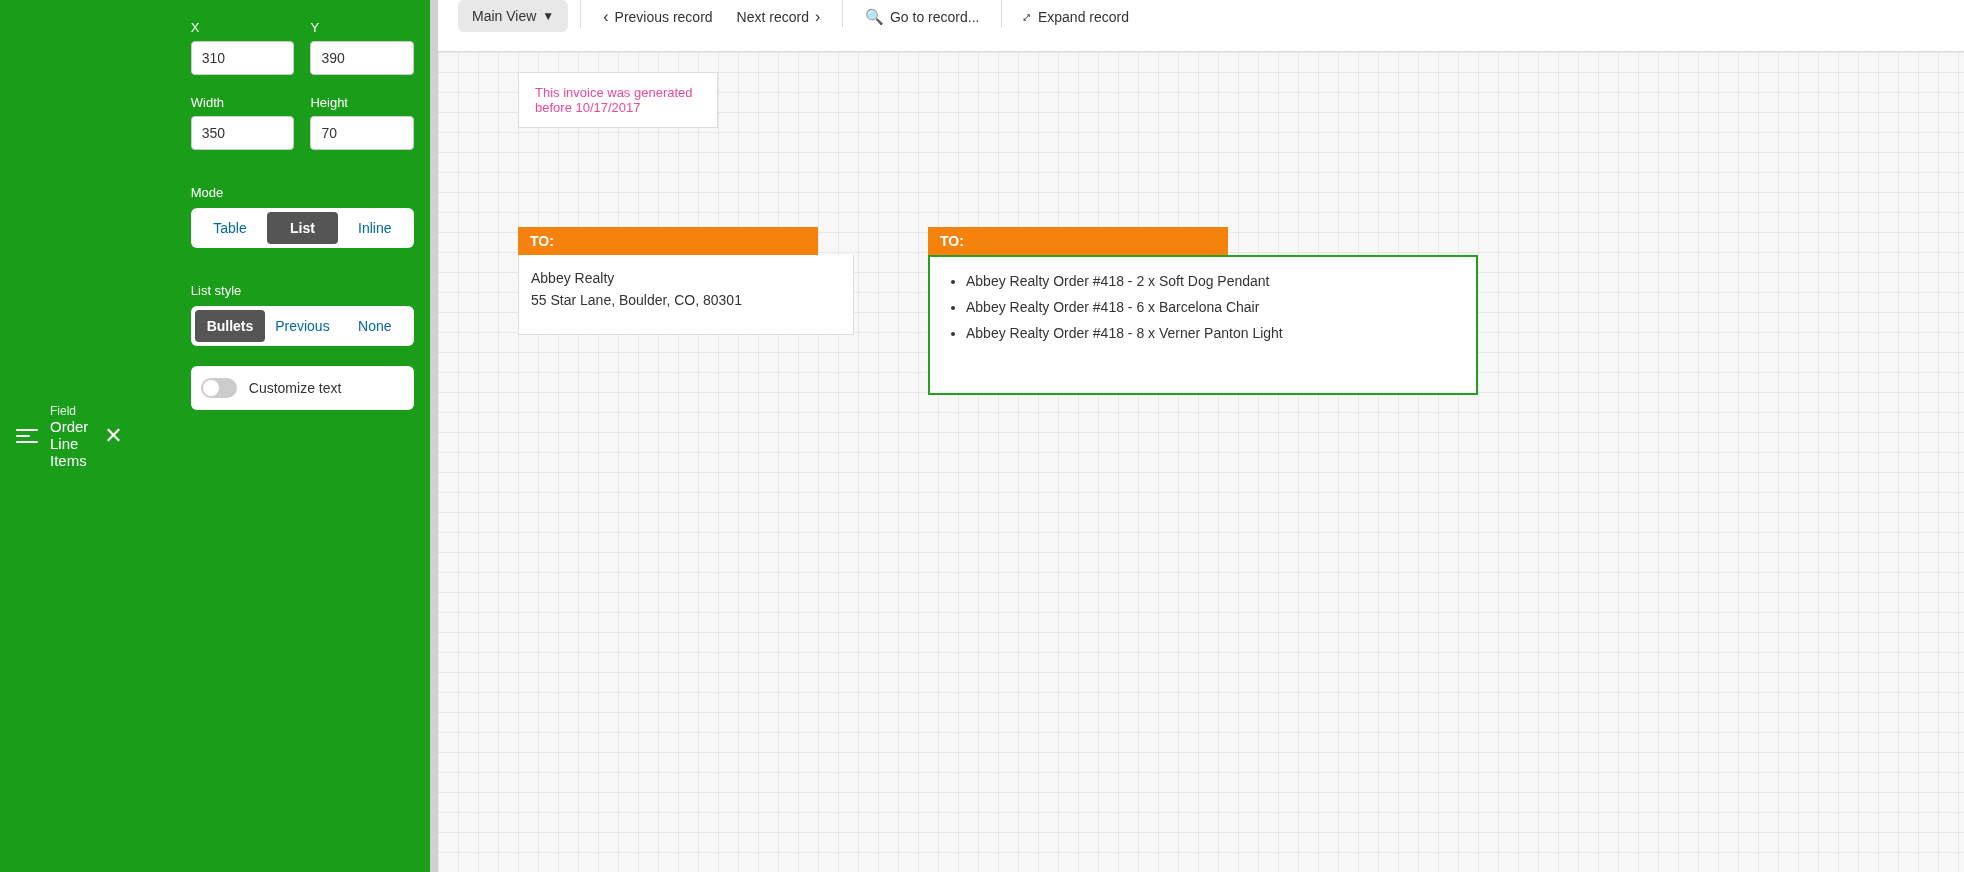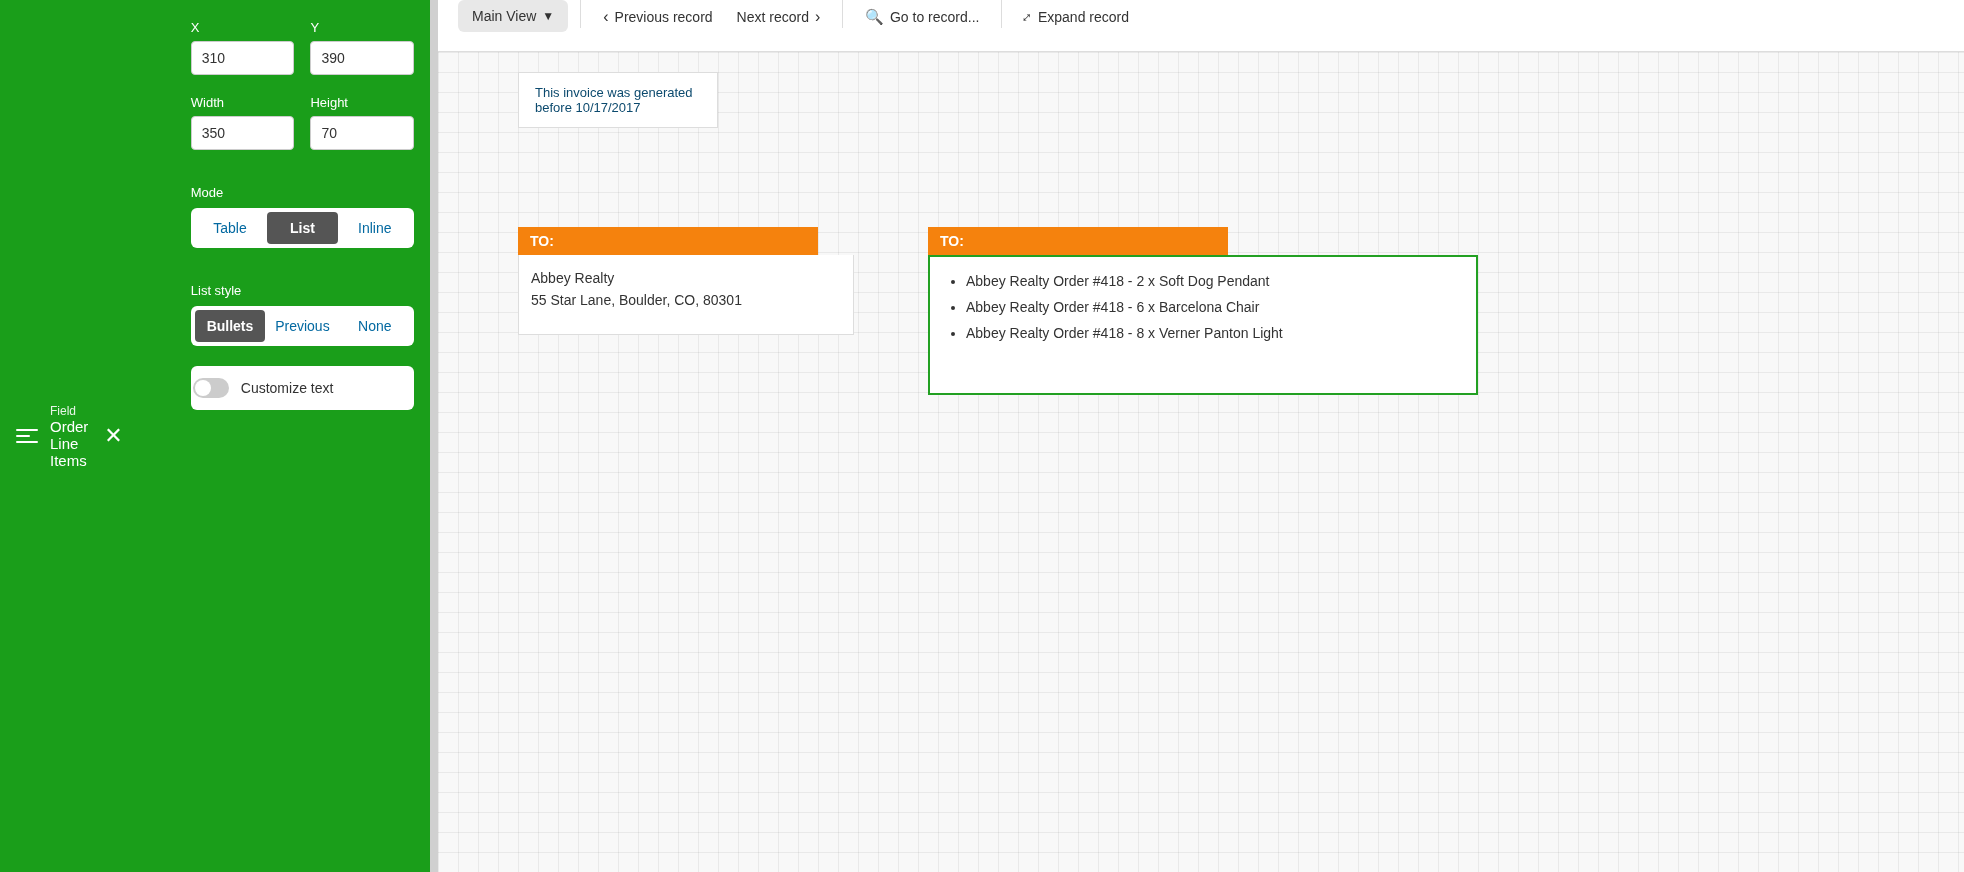--- a/index.html
+++ b/index.html
@@ -134,21 +134,21 @@
       background: #555;
       color: white;
       font-weight: 600;
     }
 
     .customize-row {
       display: flex;
       align-items: center;
       background: white;
       border-radius: 6px;
-      padding: 12px 2px;
+      padding: 12px 10px;
       gap: 12px;
     }
 
     .toggle-switch {
       width: 36px;
       height: 20px;
       background: #ccc;
       border-radius: 10px;
       position: relative;
       cursor: pointer;
@@ -253,21 +253,21 @@
 
     
     .invoice-notice {
       position: absolute;
       top: 20px;
       left: 80px;
       background: white;
       border: 1px solid #ddd;
       padding: 12px 16px;
       font-size: 13px;
-      color: #0c4a6e;
+      color: #ec4899;
       width: 200px;
     }
 
     
     .to-block-left {
       position: absolute;
       top: 175px;
       left: 80px;
     }
 

